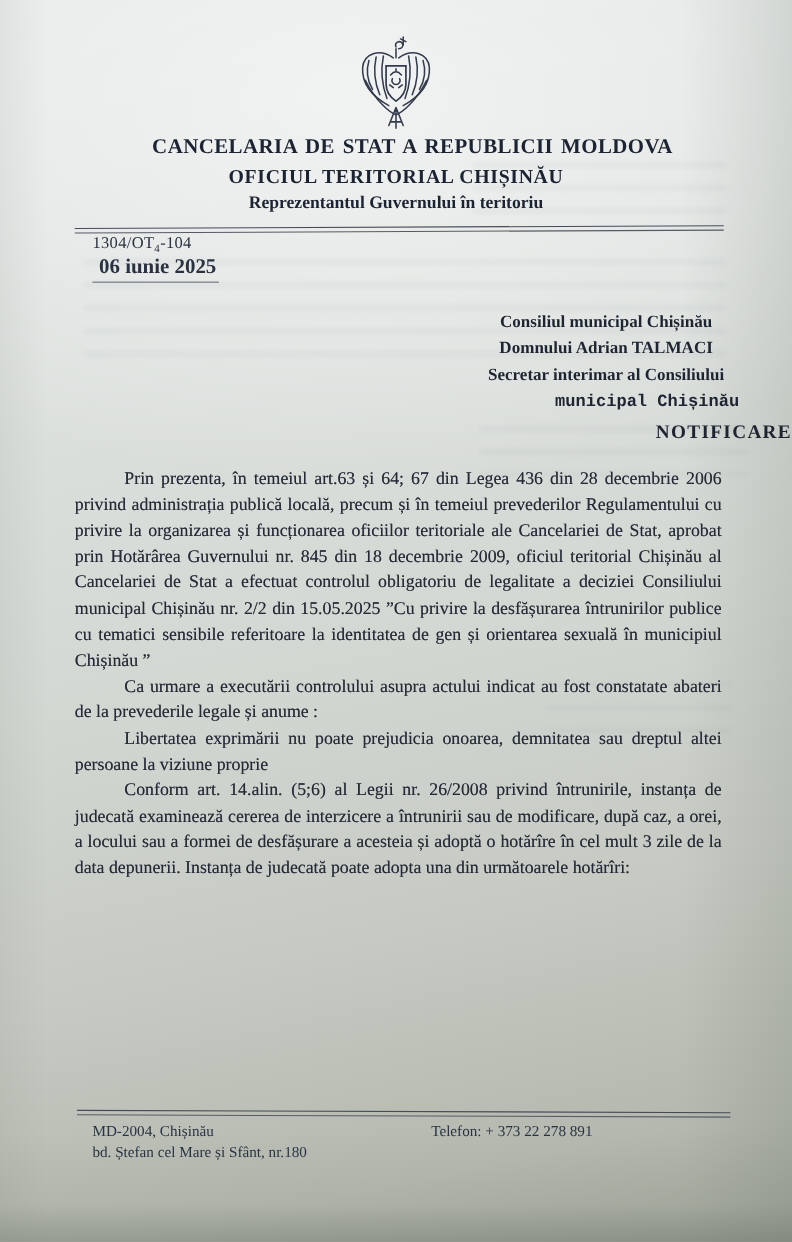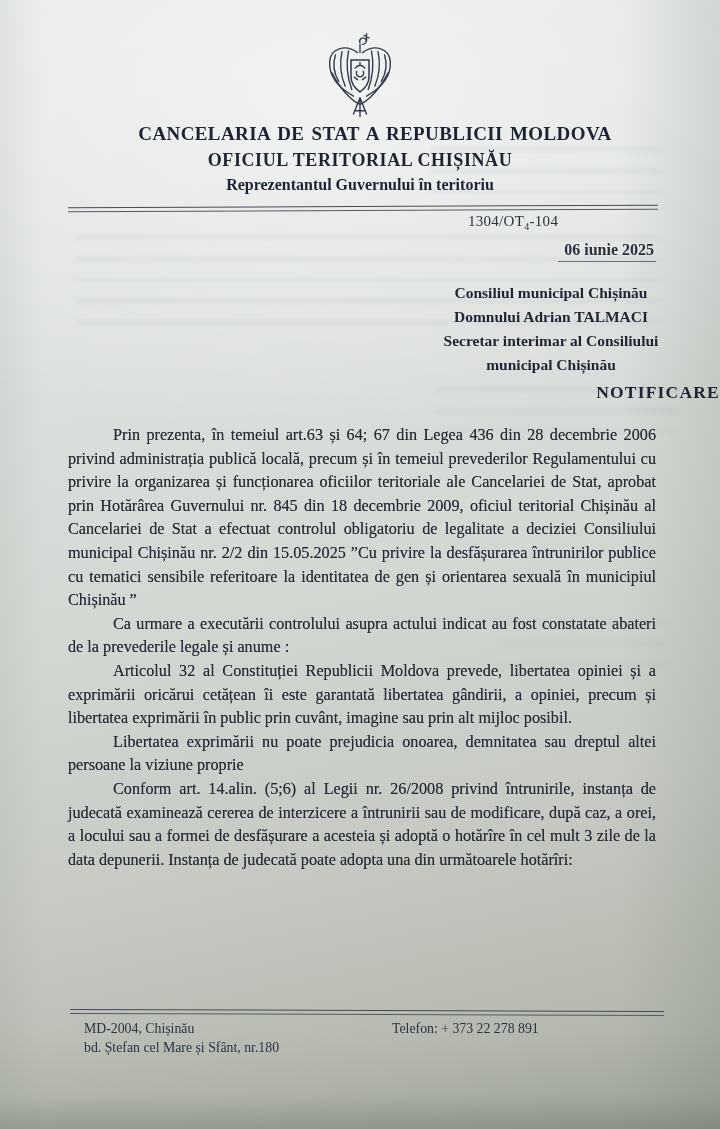--- a/index.html
+++ b/index.html
@@ -35,27 +35,27 @@
 
   .org{position:absolute;left:0;width:720px;text-align:center;font-weight:bold;color:#1c2433;}
   .org1{top:123px;font-size:19px;letter-spacing:0.4px;word-spacing:2px;padding-left:15px;}
   .org2{top:150px;font-size:18px;letter-spacing:0.6px;}
   .org3{top:176px;font-size:16px;}
 
   .rule{position:absolute;height:3px;border-top:1.4px solid #454b58;border-bottom:1px solid #555b66;}
   .rule-top{left:68px;right:62px;top:206px;transform:rotate(-0.25deg);}
   .rule-foot{left:70px;right:56px;top:1010px;transform:rotate(0.2deg);}
 
-  .refrow{position:absolute;top:213px;left:84px;right:64px;display:flex;justify-content:flex-end;align-items:flex-start;font-size:15px;color:#2a3140;}
+  .refrow{position:absolute;top:213px;left:84px;right:64px;display:flex;justify-content:flex-end;align-items:flex-start;font-size:15px;color:#2a3140;flex-direction:column;}
   .refnum{letter-spacing:0.3px;}
   .refnum sub{font-size:10px;}
-  .docdate{font-weight:bold;font-size:16px;border-bottom:1px solid #6a7078;padding:0 2px 2px 6px;margin-top:28px;}
+  .docdate{font-weight:bold;font-size:19px;border-bottom:1px solid #6a7078;padding:0 2px 2px 6px;}
 
   .recipient{position:absolute;top:281px;left:430px;width:242px;font-weight:bold;font-size:15.5px;line-height:24px;text-align:center;color:#1e2532;}
-  .recipient div:last-child{}
+  .recipient div:last-child{text-align:right;font-family:Liberation Mono, monospace;}
 
   .doc-title{position:absolute;top:382px;left:0;width:720px;text-align:right;font-weight:bold;font-size:17.5px;letter-spacing:1.2px;color:#1e2532;}
 
   .bodytext{position:absolute;top:424px;left:68px;right:64px;text-align:justify;font-size:16.2px;line-height:23.6px;color:#242b37;}
   .bodytext p{margin:0;text-indent:45px;text-shadow:0 0 0.5px rgba(36,43,55,0.6);}
 
   .footer-cols{position:absolute;top:1019px;left:84px;right:60px;display:flex;font-size:13.8px;line-height:19px;color:#2a3343;}
   .footer-left{width:308px;}
   .footer-right{flex:1;}
 </style>
@@ -110,21 +110,20 @@
     <div>Domnului  Adrian TALMACI</div>
     <div>Secretar interimar  al Consiliului</div>
     <div>municipal Chișinău</div>
   </div>
 
   <div class="doc-title">NOTIFICARE</div>
 
   <div class="bodytext">
     <p>Prin prezenta, în temeiul art.63 și 64; 67 din Legea 436 din 28 decembrie 2006 privind administrația publică locală, precum și în temeiul prevederilor Regulamentului cu privire la organizarea și funcționarea oficiilor teritoriale ale Cancelariei de Stat, aprobat prin Hotărârea Guvernului nr. 845 din 18 decembrie 2009, oficiul teritorial Chișinău al Cancelariei de Stat a efectuat controlul obligatoriu de legalitate a deciziei Consiliului municipal Chișinău nr. 2/2 din 15.05.2025 ”Cu privire la desfășurarea întrunirilor publice cu tematici sensibile referitoare la identitatea de gen și orientarea sexuală în municipiul Chișinău ”</p>
     <p>Ca urmare a executării controlului asupra actului indicat au fost constatate abateri de la prevederile legale și anume :</p>
-    <p>Articolul 32 al Constituției Republicii Moldova prevede, libertatea opiniei și a exprimării oricărui cetățean îi este garantată libertatea gândirii, a opiniei, precum și libertatea exprimării în public prin cuvânt, imagine sau prin alt mijloc posibil.</p>
     <p>Libertatea exprimării nu poate prejudicia onoarea, demnitatea sau dreptul altei persoane la viziune proprie</p>
     <p>Conform art. 14.alin. (5;6) al  Legii nr. 26/2008 privind întrunirile, instanța de judecată examinează cererea de interzicere a întrunirii sau de modificare, după caz, a orei, a locului sau a formei de desfășurare a acesteia și adoptă o hotărîre în cel mult 3 zile de la data depunerii. Instanța de judecată poate adopta una din următoarele hotărîri:</p>
   </div>
 
   <div class="rule rule-foot"></div>
   <div class="footer-cols">
     <div class="footer-left">
       <div>MD-2004, Chișinău</div>
       <div>bd. Ștefan cel Mare și Sfânt, nr.180</div>
     </div>

